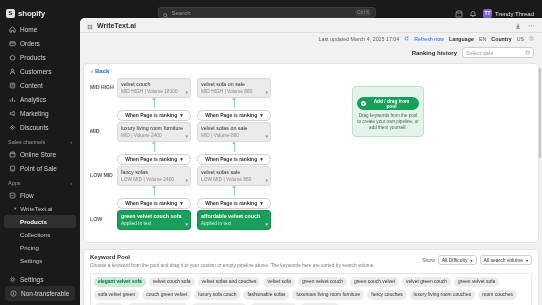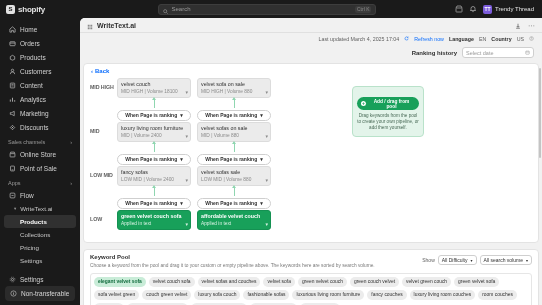--- a/index.html
+++ b/index.html
@@ -8,21 +8,21 @@
     font-family: "Liberation Sans", sans-serif;
     background: #1a1a1a;
     overflow: hidden;
   }
   .app { position: relative; width: 542px; height: 305px; background: #1a1a1a; }
 
   
   .topbar {
     height: 18px; width: 542px;
     background: #1a1a1a;
-    display: flex; align-items: center;
+    display: flex; align-items: flex-end;
     padding: 0 6px;
     border-radius: 6px;
   }
   .brand { display: flex; align-items: center; gap: 3px; width: 74px; }
   .brand-mark {
     width: 9px; height: 9px; border-radius: 2px;
     background: #e3e3e3; color: #1a1a1a;
     font-size: 6px; line-height: 9px; text-align: center; font-weight: bold;
   }
   .brand-name { color: #e3e3e3; font-size: 8px; font-weight: bold; letter-spacing: -0.2px; }

